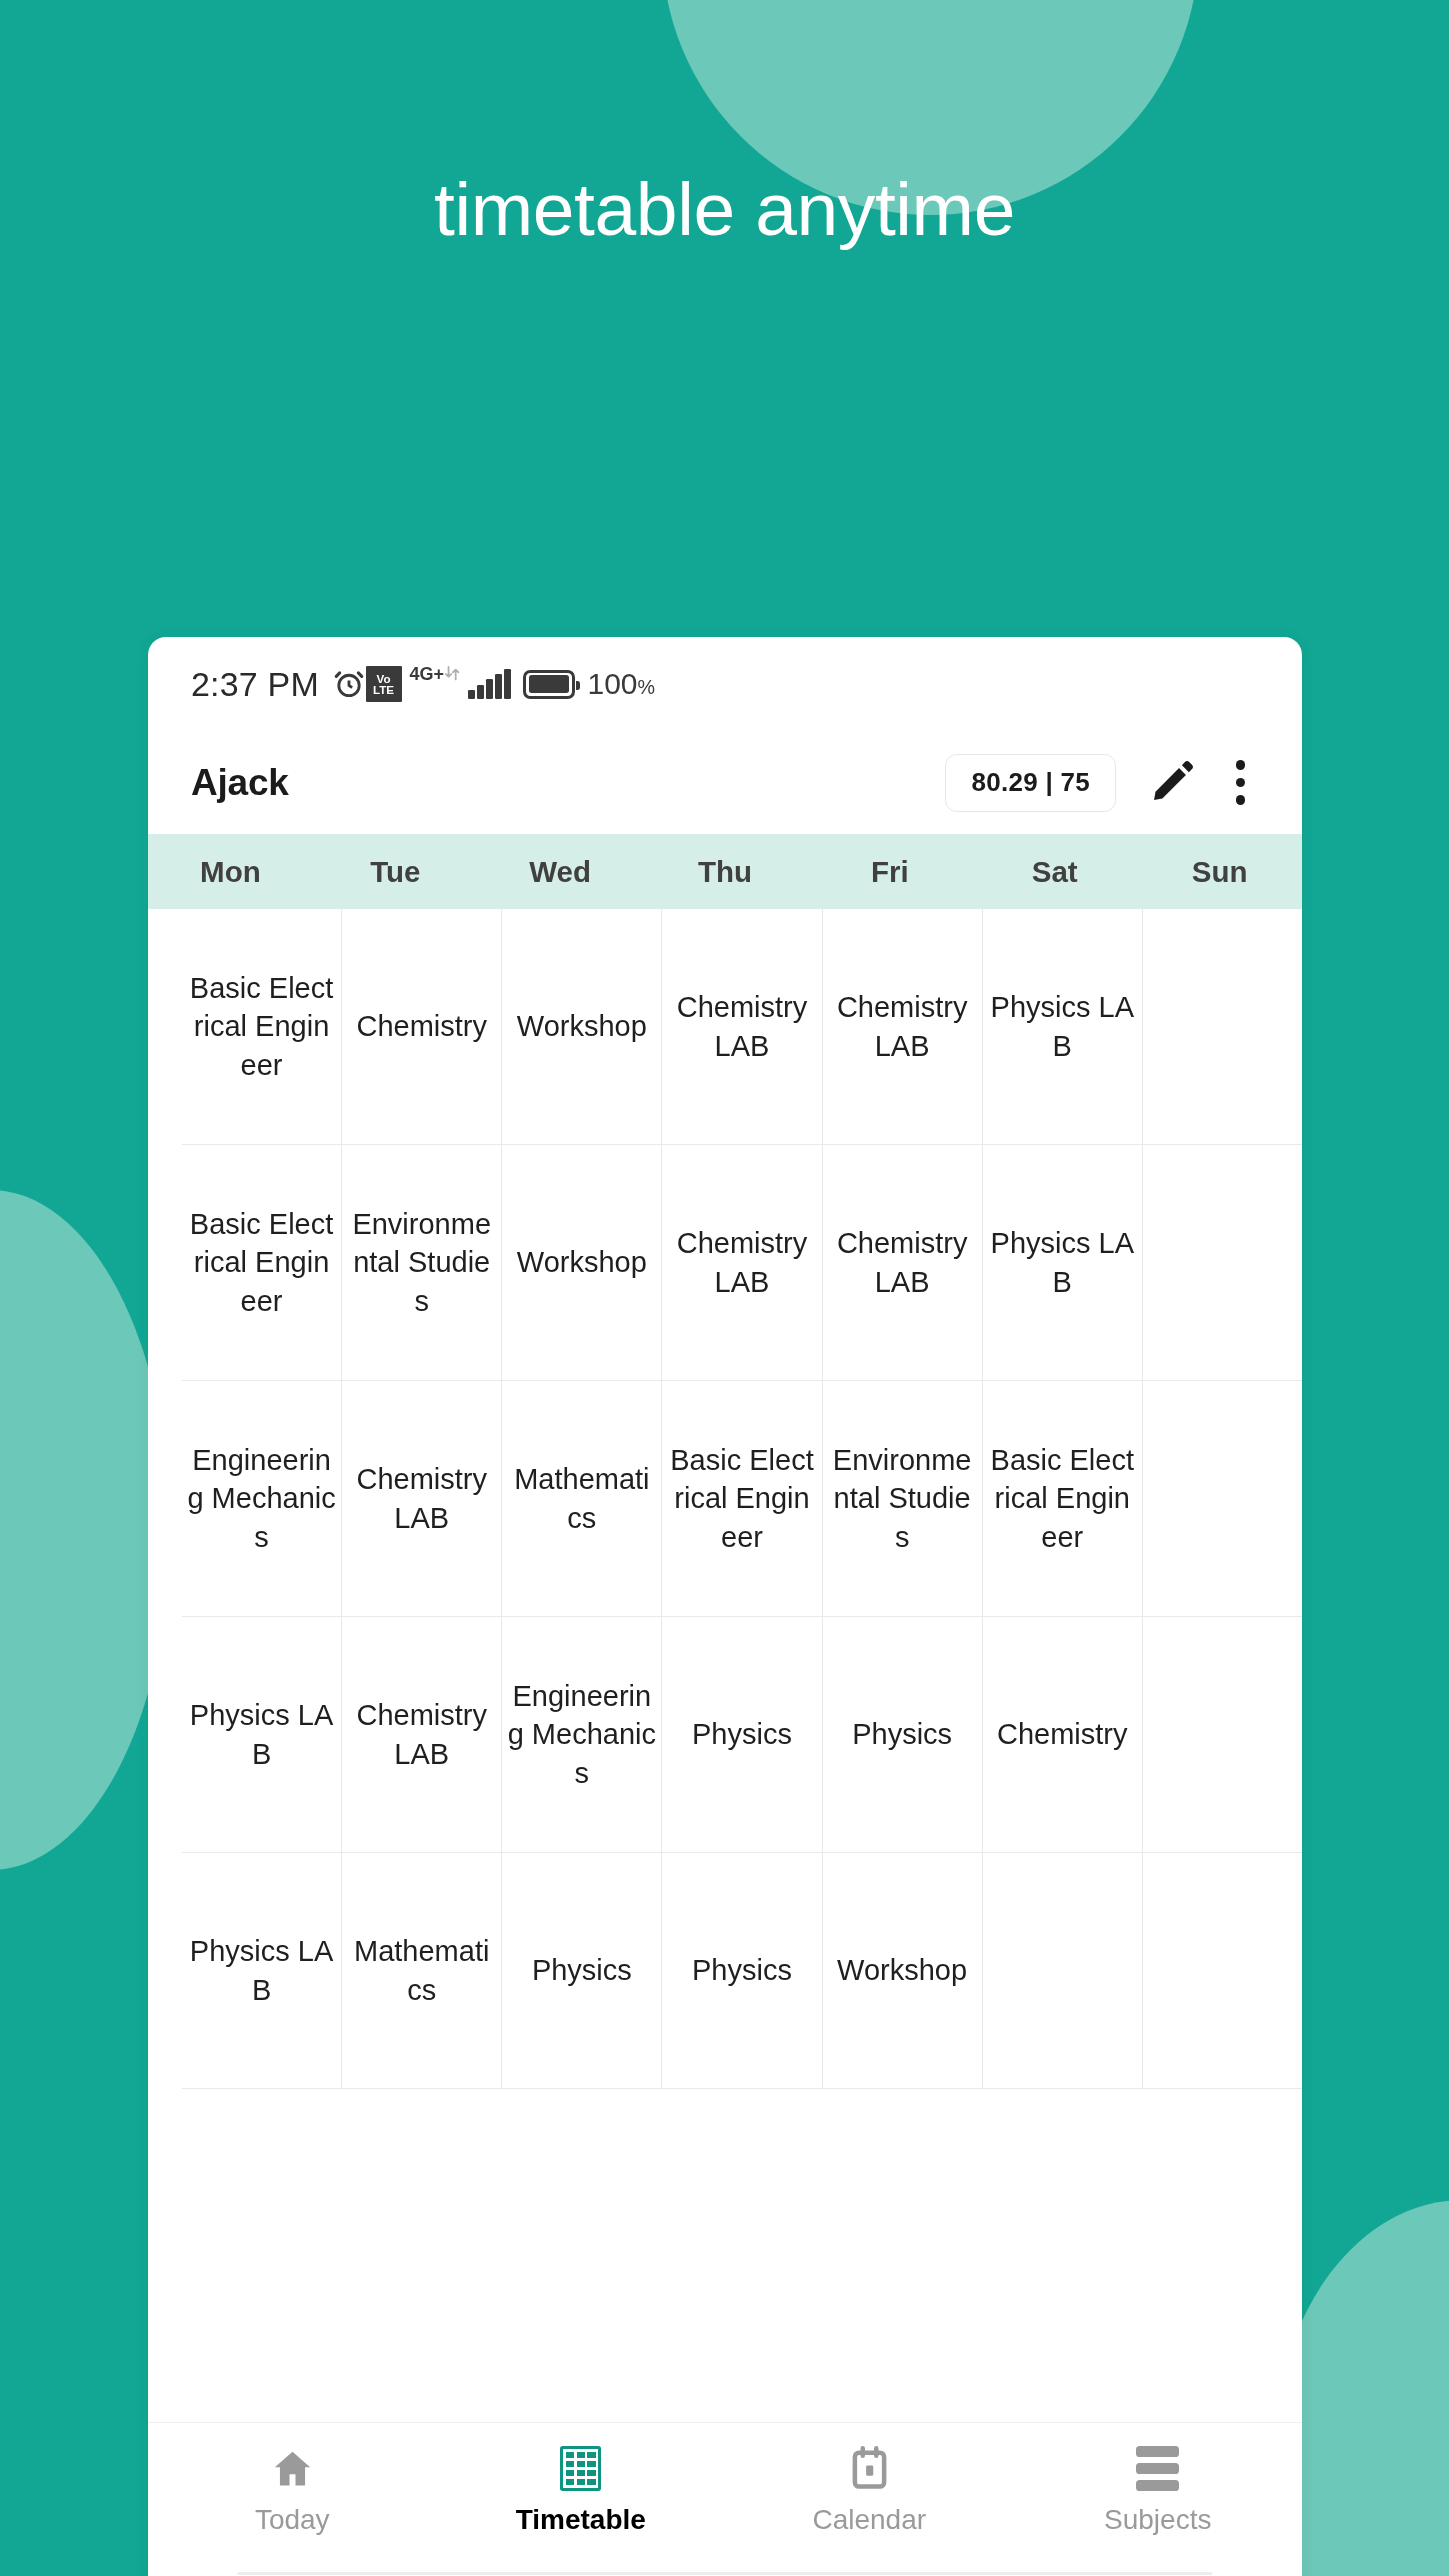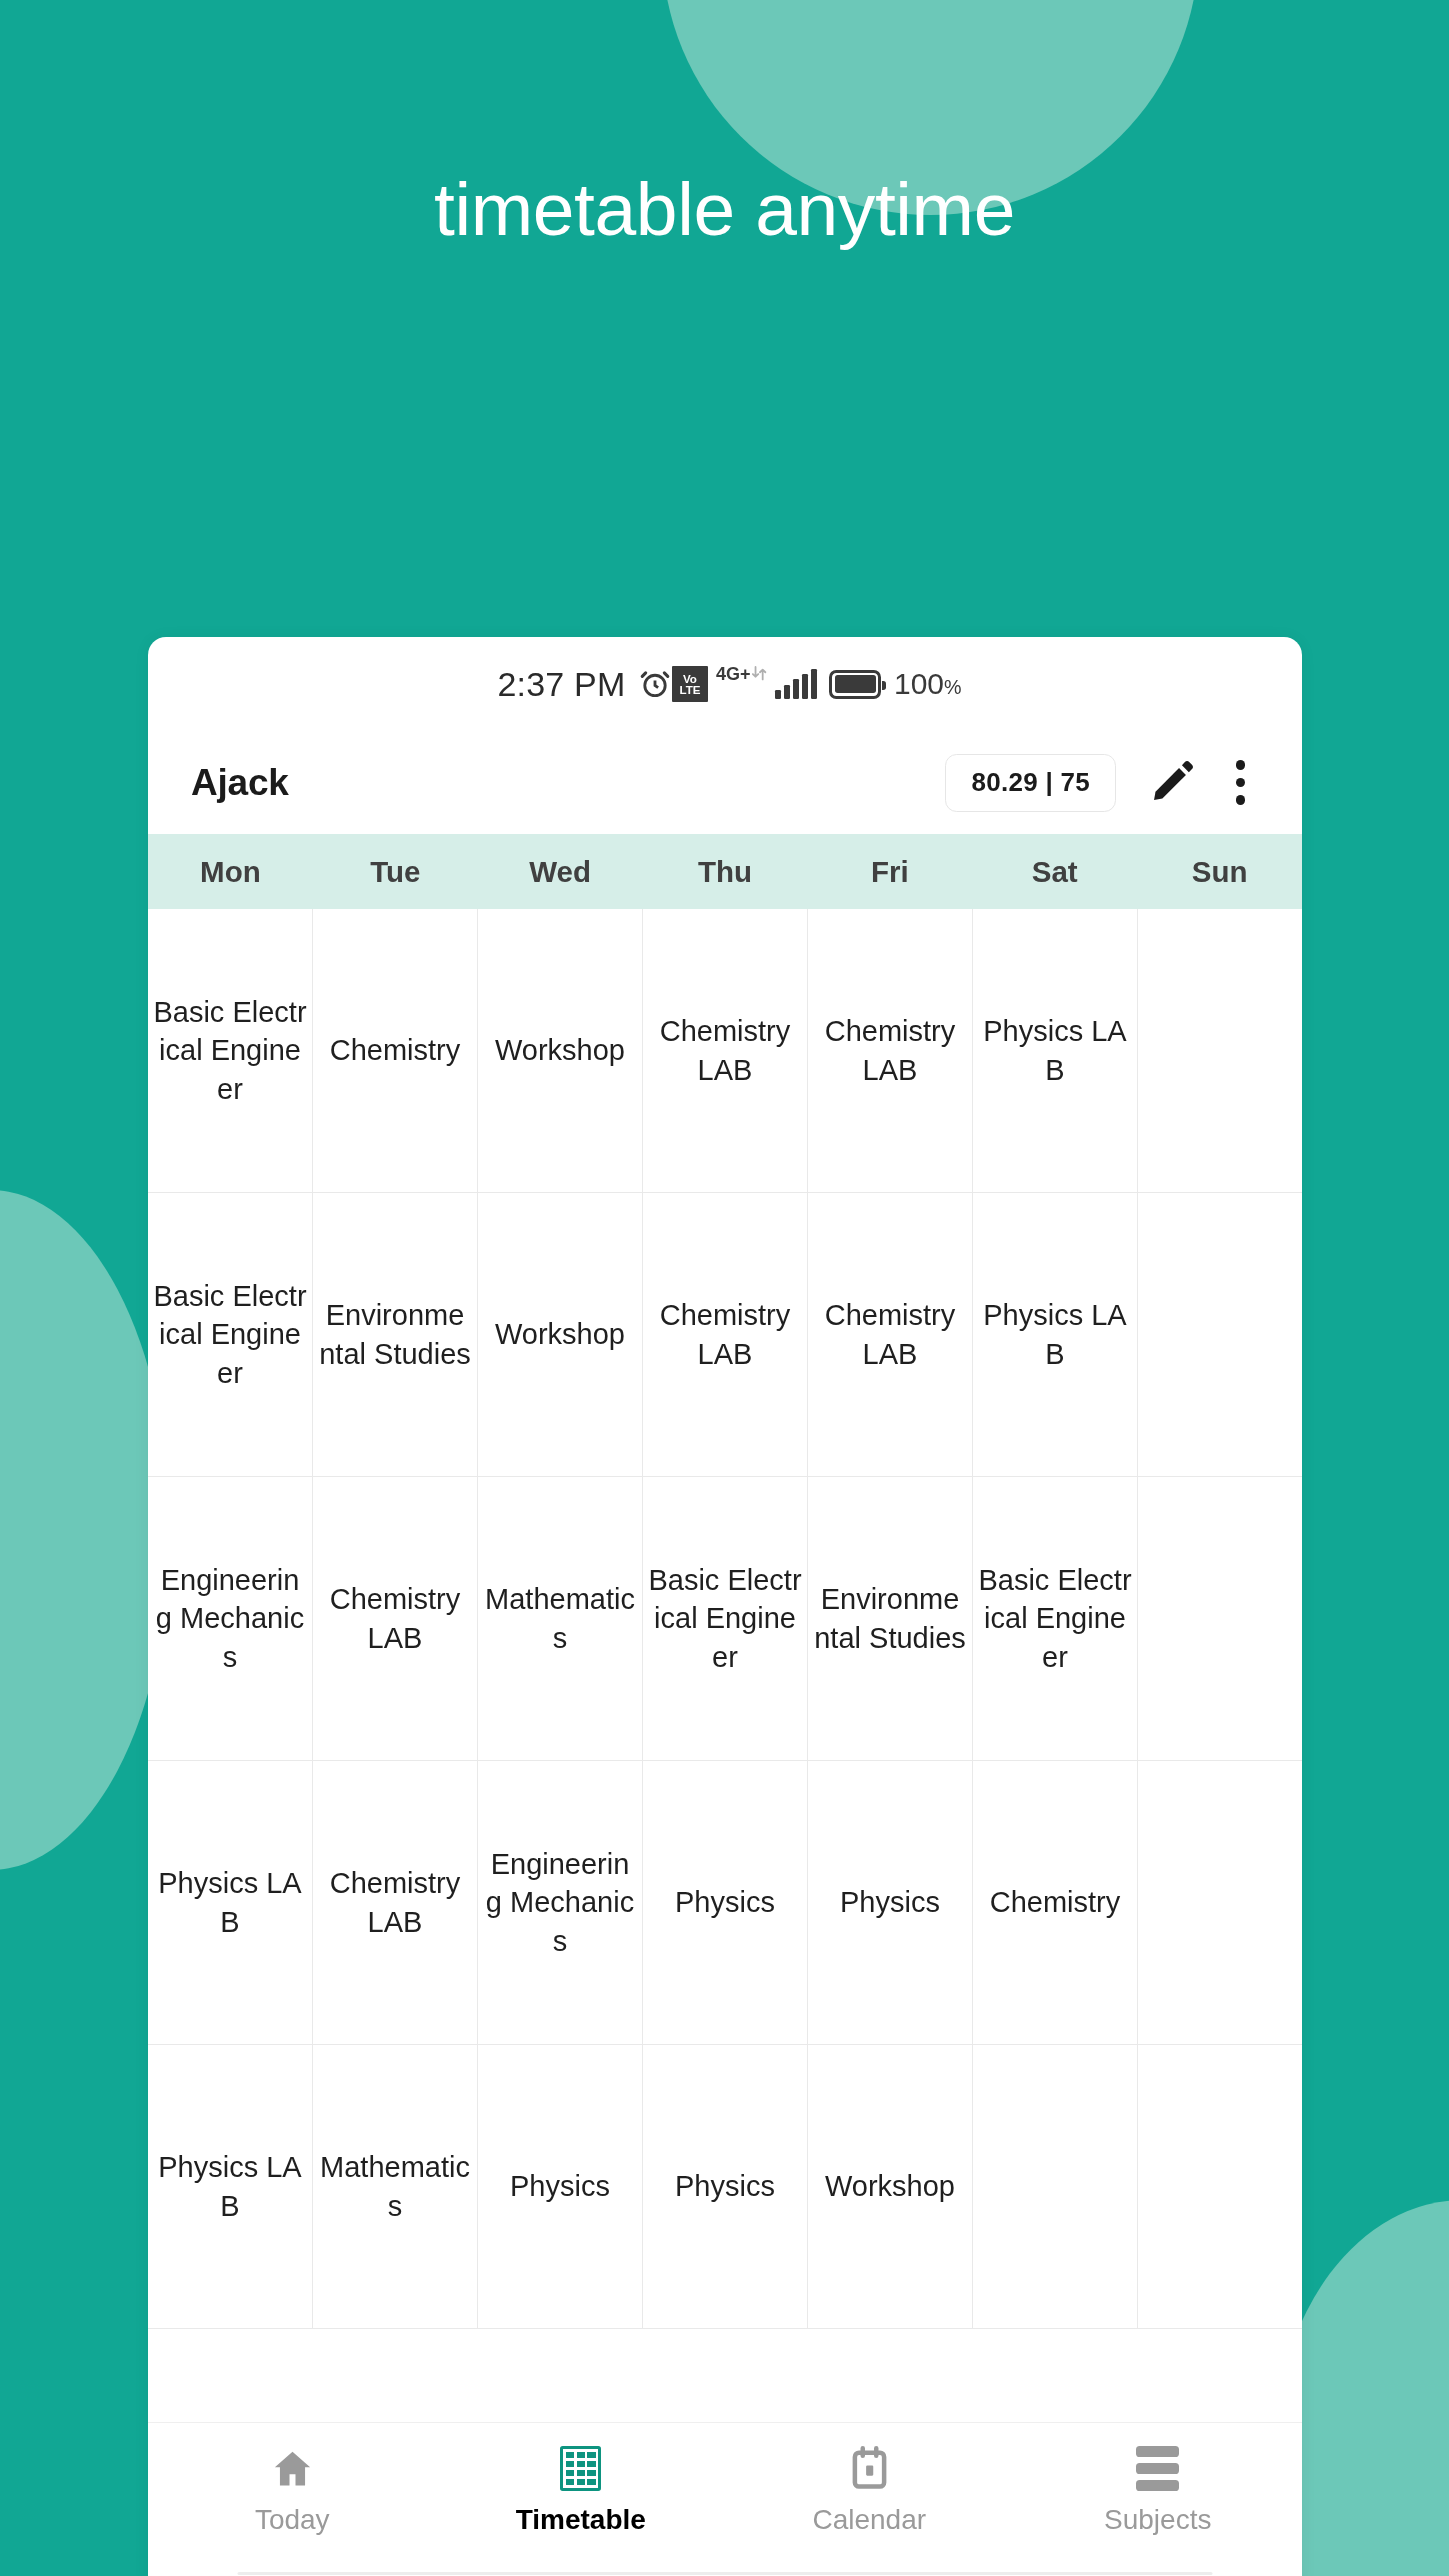--- a/index.html
+++ b/index.html
@@ -74,21 +74,21 @@
     box-shadow: 0 1.8px 16px rgba(0,0,0,0.06);
     display: flex;
     flex-direction: column;
   }
 
   
   .statusbar {
     height: 94px;
     display: flex;
     align-items: center;
-    justify-content: center;
+    justify-content: flex-start;
     padding: 0 34px 0 43px;
     flex: 0 0 auto;
   }
   .sb-left {
     display: flex;
     align-items: center;
     gap: 12.5px;
   }
   .sb-time {
     font-size: 34px;
@@ -240,22 +240,23 @@
   }
 
   
   .grid-wrap {
     flex: 1 1 auto;
     background: #FFFFFF;
     overflow: hidden;
   }
   .t-row {
     display: flex;
-    height: 284px;
+    height: 236px;
     border-bottom: 1.8px solid #E9E9E9;
+    margin-left: 34px;
   }
   .t-cell {
     flex: 1 1 0;
     min-width: 0;
     border-right: 1.8px solid #E9E9E9;
     display: flex;
     align-items: center;
     justify-content: center;
     padding: 5.4px 5.4px;
     text-align: center;

